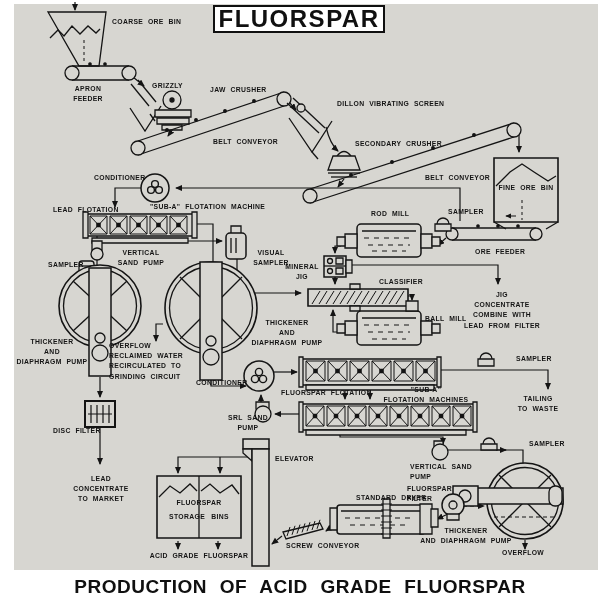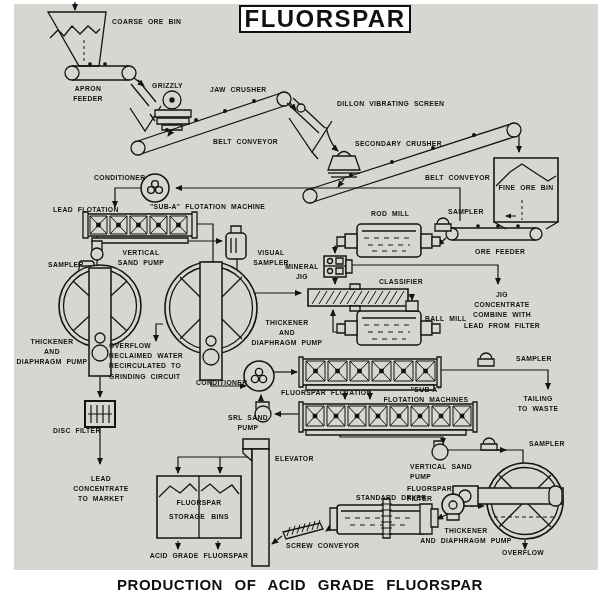--- a/index.html
+++ b/index.html
@@ -6,23 +6,23 @@
   #stage{position:relative;width:600px;height:600px;background:#ffffff;overflow:hidden;
          font-family:"Liberation Sans",sans-serif;}
   #paper{position:absolute;left:14px;top:4px;width:584px;height:566px;background:#d7d6d1;}
   svg{position:absolute;left:0;top:0;}
   .lbl{position:absolute;color:#141414;font-size:6.8px;font-weight:bold;letter-spacing:.35px;
        word-spacing:2.5px;line-height:1.5;white-space:pre-line;}
   .c{text-align:center;}
   .binlbl{line-height:2.1;word-spacing:4px;}
   #title{position:absolute;left:213px;top:5px;width:168px;height:24px;background:#ffffff;
          border:2.5px solid #101010;color:#101010;font-weight:bold;font-size:24px;
-         letter-spacing:1.5px;text-align:center;line-height:24px;margin-left:26px;}
+         letter-spacing:1.5px;text-align:center;line-height:24px;}
   #caption{position:absolute;left:0;top:576px;width:600px;text-align:center;color:#101010;
-           font-weight:bold;font-size:15px;letter-spacing:.5px;word-spacing:7px;}
+           font-weight:bold;font-size:19px;letter-spacing:.5px;word-spacing:7px;}
   line,polyline,path,rect,circle,polygon{vector-effect:non-scaling-stroke;}
 </style>
 </head>
 <body>
 
 <div id="stage">
   <div id="paper"></div>
 
   <svg width="600" height="600" viewBox="0 0 600 600">
     <defs>

